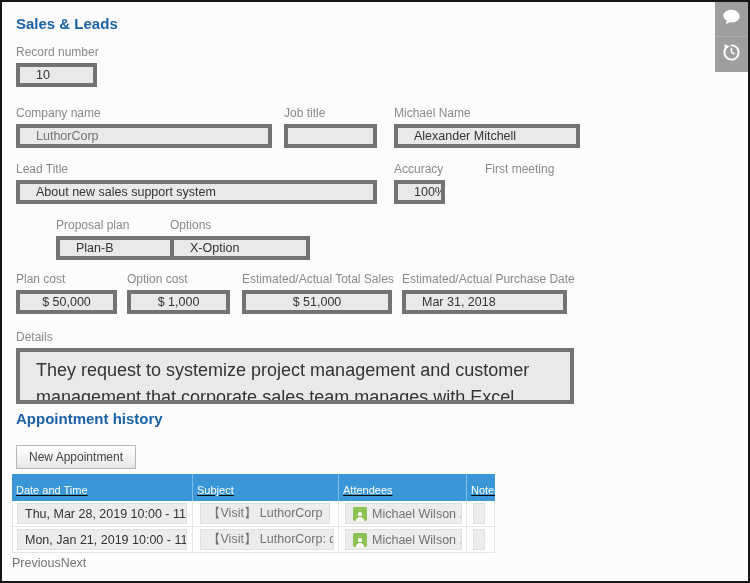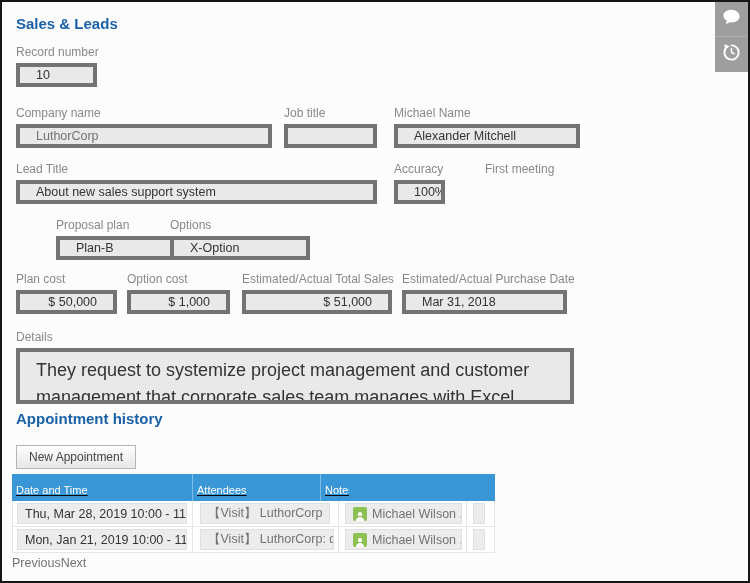--- a/index.html
+++ b/index.html
@@ -6,21 +6,21 @@
   body { font-family:"Liberation Sans", sans-serif; background:#fff; }
   .frame { position:relative; width:750px; height:583px; border:2px solid #161616;
            background:#fcfcfc; overflow:hidden; }
 
   .sec-title { position:absolute; font-size:15px; font-weight:bold; color:#1a61a8; white-space:nowrap; }
 
   .field { position:absolute; }
   .flabel { font-size:12px; color:#898989; margin-bottom:4px; white-space:nowrap; }
   .fbox { background:#e9e9e9; border:4px solid #737373; height:24px; display:flex;
           align-items:center; padding:0 16px; font-size:12.5px; color:#333; white-space:nowrap; overflow:hidden; }
-  .fbox.money { justify-content:flex-end; }
+  .fbox.money { justify-content:center; }
   .details-box { height:56px; display:block; padding-top:5px; white-space:pre-line;
                  line-height:1.5; font-size:18px; overflow:hidden; }
   .link { color:#737373; text-decoration:none; cursor:pointer; }
 
   .user-chip { width:14px; height:14px; border-radius:2px; background:#6e6e6e;
                display:inline-flex; align-items:flex-end; justify-content:center;
                margin-right:5px; flex:none; overflow:hidden; }
   .user-chip.green { background:#8dc153; }
 
   .btn-new { position:absolute; left:14px; top:443px; height:24px; padding:0 12px;
@@ -164,20 +164,21 @@
 They need a new tool within the fiscal year.</div>
   </div>
 
   <div class="sec-title" style="left:14px; top:408px;">Appointment history</div>
 
   <button class="btn-new">New Appointment</button>
 
   <div class="tbl">
     <div class="tbl-head">
       <div class="th w-dt">Date and Time</div>
+      <div class="th w-sj">Subject</div>
       <div class="th w-at">Attendees</div>
       <div class="th w-no">Notes</div>
     </div>
 
     <div class="tbl-row">
       <div class="td w-dt">
         <div class="cellbox cb-dt">
           <span>Thu, Mar 28, 2019 10:00 - 11:00</span>
         </div>
       </div>

